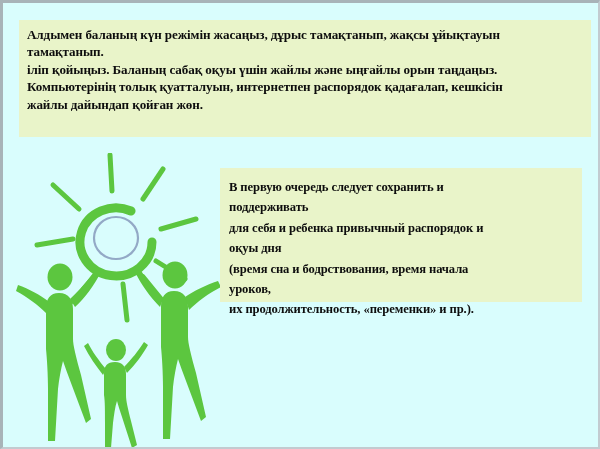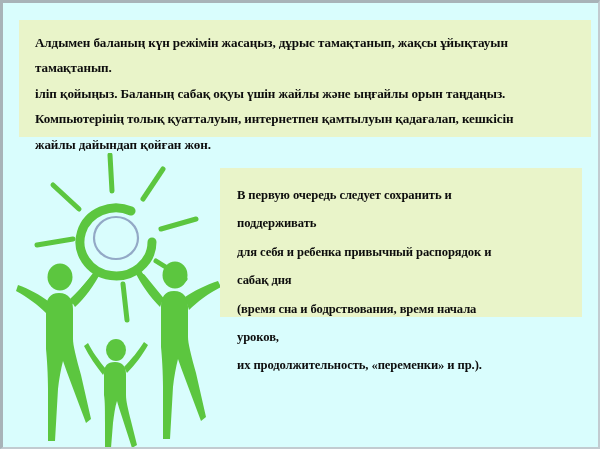--- a/index.html
+++ b/index.html
@@ -26,38 +26,38 @@
   
   .textbox {
     position: absolute;
     background: #e9f4c9;
     box-sizing: border-box;
     color: #0d0d0d;
     font-weight: bold;
     letter-spacing: -0.1px;
   }
   .textbox p {
-    margin: 8px;
+    margin: 0;
   }
 
   #kazakh-box {
     left: 16px;
     top: 17px;
     width: 572px;
     height: 117px;
     padding: 6px 8px 0 8px;
     font-size: 13.1px;
     line-height: 17.4px;
   }
 
   #russian-box {
     left: 217px;
     top: 165px;
     width: 362px;
-    height: 149px;
+    height: 134px;
     padding: 9px 8px 0 9px;
     font-size: 12.6px;
     line-height: 20.4px;
   }
 
   
   #family-illustration {
     position: absolute;
     left: 10px;
     top: 150px;
@@ -128,27 +128,27 @@
                    C128 131 137 144 147 154 Z"></path>
         </g>
       </g>
     </svg>
   </div>
 
   <div class="textbox" id="kazakh-box">
     <p>Алдымен баланың күн режімін жасаңыз, дұрыс тамақтанып, жақсы ұйықтауын</p>
     <p>тамақтанып.</p>
     <p>іліп қойыңыз. Баланың сабақ оқуы үшін жайлы және ыңғайлы орын таңдаңыз.</p>
-    <p>Компьютерінің толық қуатталуын, интернетпен қамтылуын қадағалап, кешкісін</p>
+    <p>Компьютерінің толық қуатталуын, интернетпен распорядок қадағалап, кешкісін</p>
     <p>жайлы дайындап қойған жөн.</p>
   </div>
 
   <div class="textbox" id="russian-box">
     <p>В первую очередь следует сохранить и</p>
     <p>поддерживать</p>
     <p>для себя и ребенка привычный распорядок и</p>
-    <p>сабақ дня</p>
+    <p>оқуы дня</p>
     <p>(время сна и бодрствования, время начала</p>
     <p>уроков,</p>
     <p>их продолжительность, «переменки» и пр.).</p>
   </div>
 
 </div>
 
 </body></html>

